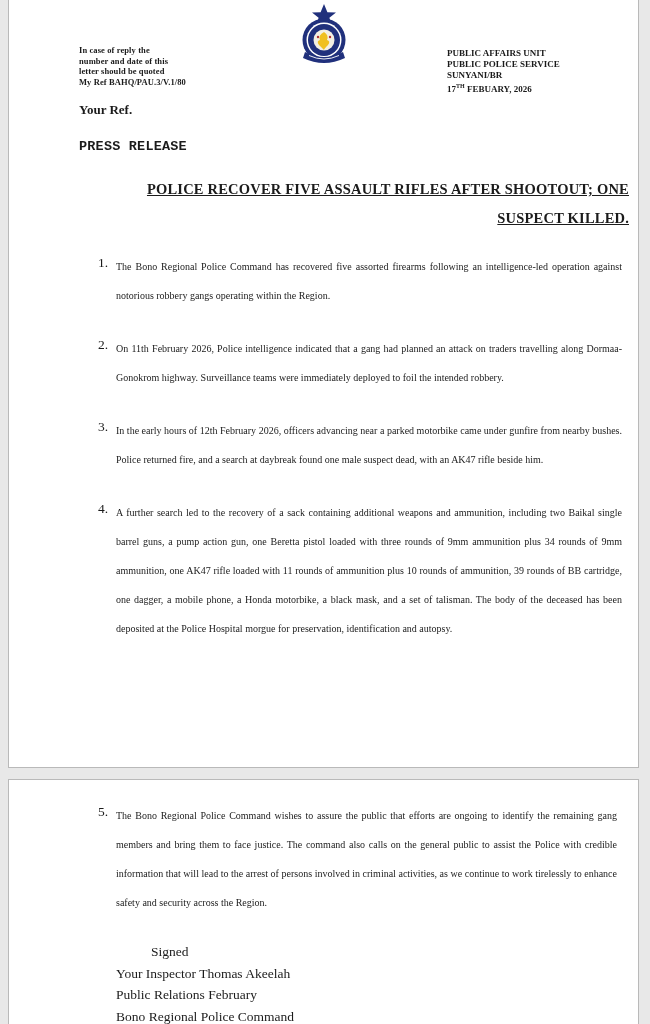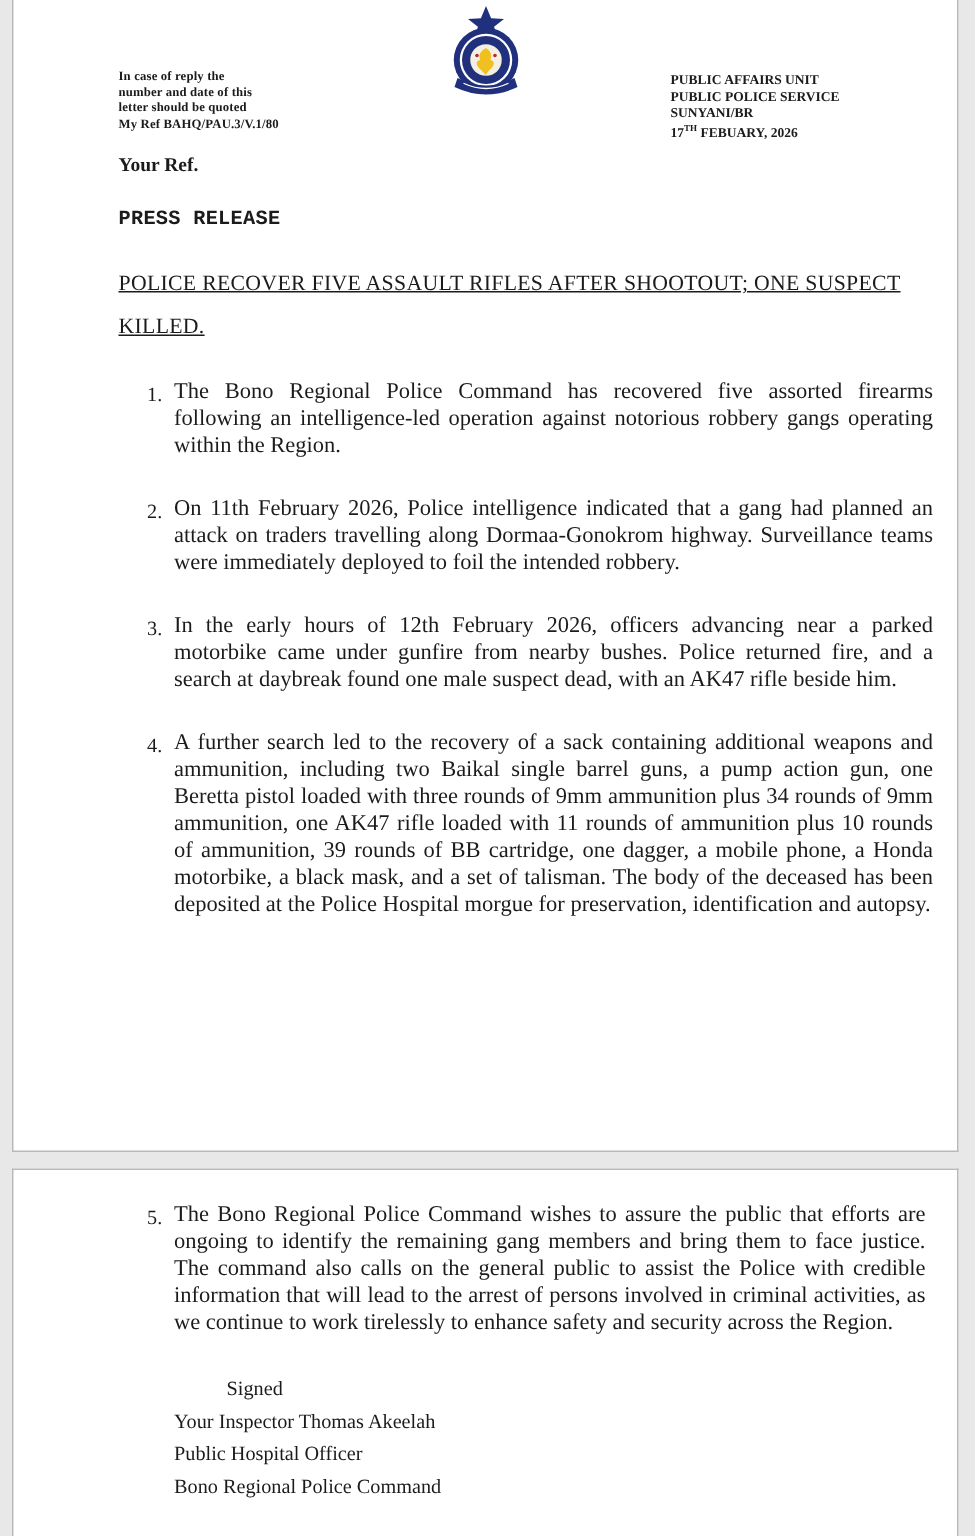--- a/index.html
+++ b/index.html
@@ -34,32 +34,32 @@
     font-size:9px;line-height:11px;font-weight:bold;
   }
   .ord{font-size:6px;vertical-align:super;}
 
   .press-release{
     position:absolute;left:70px;top:141px;
     font-size:13.5px;font-weight:bold;letter-spacing:.2px;font-family:Liberation Mono, monospace;
   }
   .headline{
     position:absolute;left:70px;top:177px;width:550px;
-    font-size:14.5px;line-height:29px;font-weight:normal;
-    text-decoration:underline;letter-spacing:.2px;
+    font-size:14.5px;line-height:29px;font-weight:bold;
+    text-decoration:underline;letter-spacing:.2px;text-align:right;
   }
 
   .list{position:absolute;left:70px;top:254px;width:543px;}
   .list-item{display:flex;margin-bottom:24px;}
   .li-num{
     width:37px;padding-left:19px;box-sizing:border-box;
     flex:none;font-size:13.5px;line-height:22px;
   }
   .li-text{
-    flex:1;font-size:15px;line-height:18px;
+    flex:1;font-size:10px;line-height:29px;
     text-align:justify;text-align-last:left;
   }
 
   
   .p2-content{padding:21px 21px 0 70px;}
   .sig-block{margin-left:37px;margin-top:14px;font-size:13.5px;line-height:21.5px;}
   .sig-signed{padding-left:35px;}
 </style>
 </head>
 <body>
@@ -129,18 +129,18 @@
 <div class="page" id="page2">
   <div class="page-inner">
     <div class="p2-content">
       <div class="list-item">
         <div class="li-num">5.</div>
         <div class="li-text">The Bono Regional Police Command wishes to assure the public that efforts are ongoing to identify the remaining gang members and bring them to face justice. The command also calls on the general public to assist the Police with credible information that will lead to the arrest of persons involved in criminal activities, as we continue to work tirelessly to enhance safety and security across the Region.</div>
       </div>
       <div class="sig-block">
         <div class="sig-signed">Signed</div>
         <div>Your Inspector Thomas Akeelah</div>
-        <div>Public Hospital Officer</div>
+        <div>Public Relations February</div>
         <div>Bono Regional Police Command</div>
       </div>
     </div>
   </div>
 </div>
 
 </body></html>

